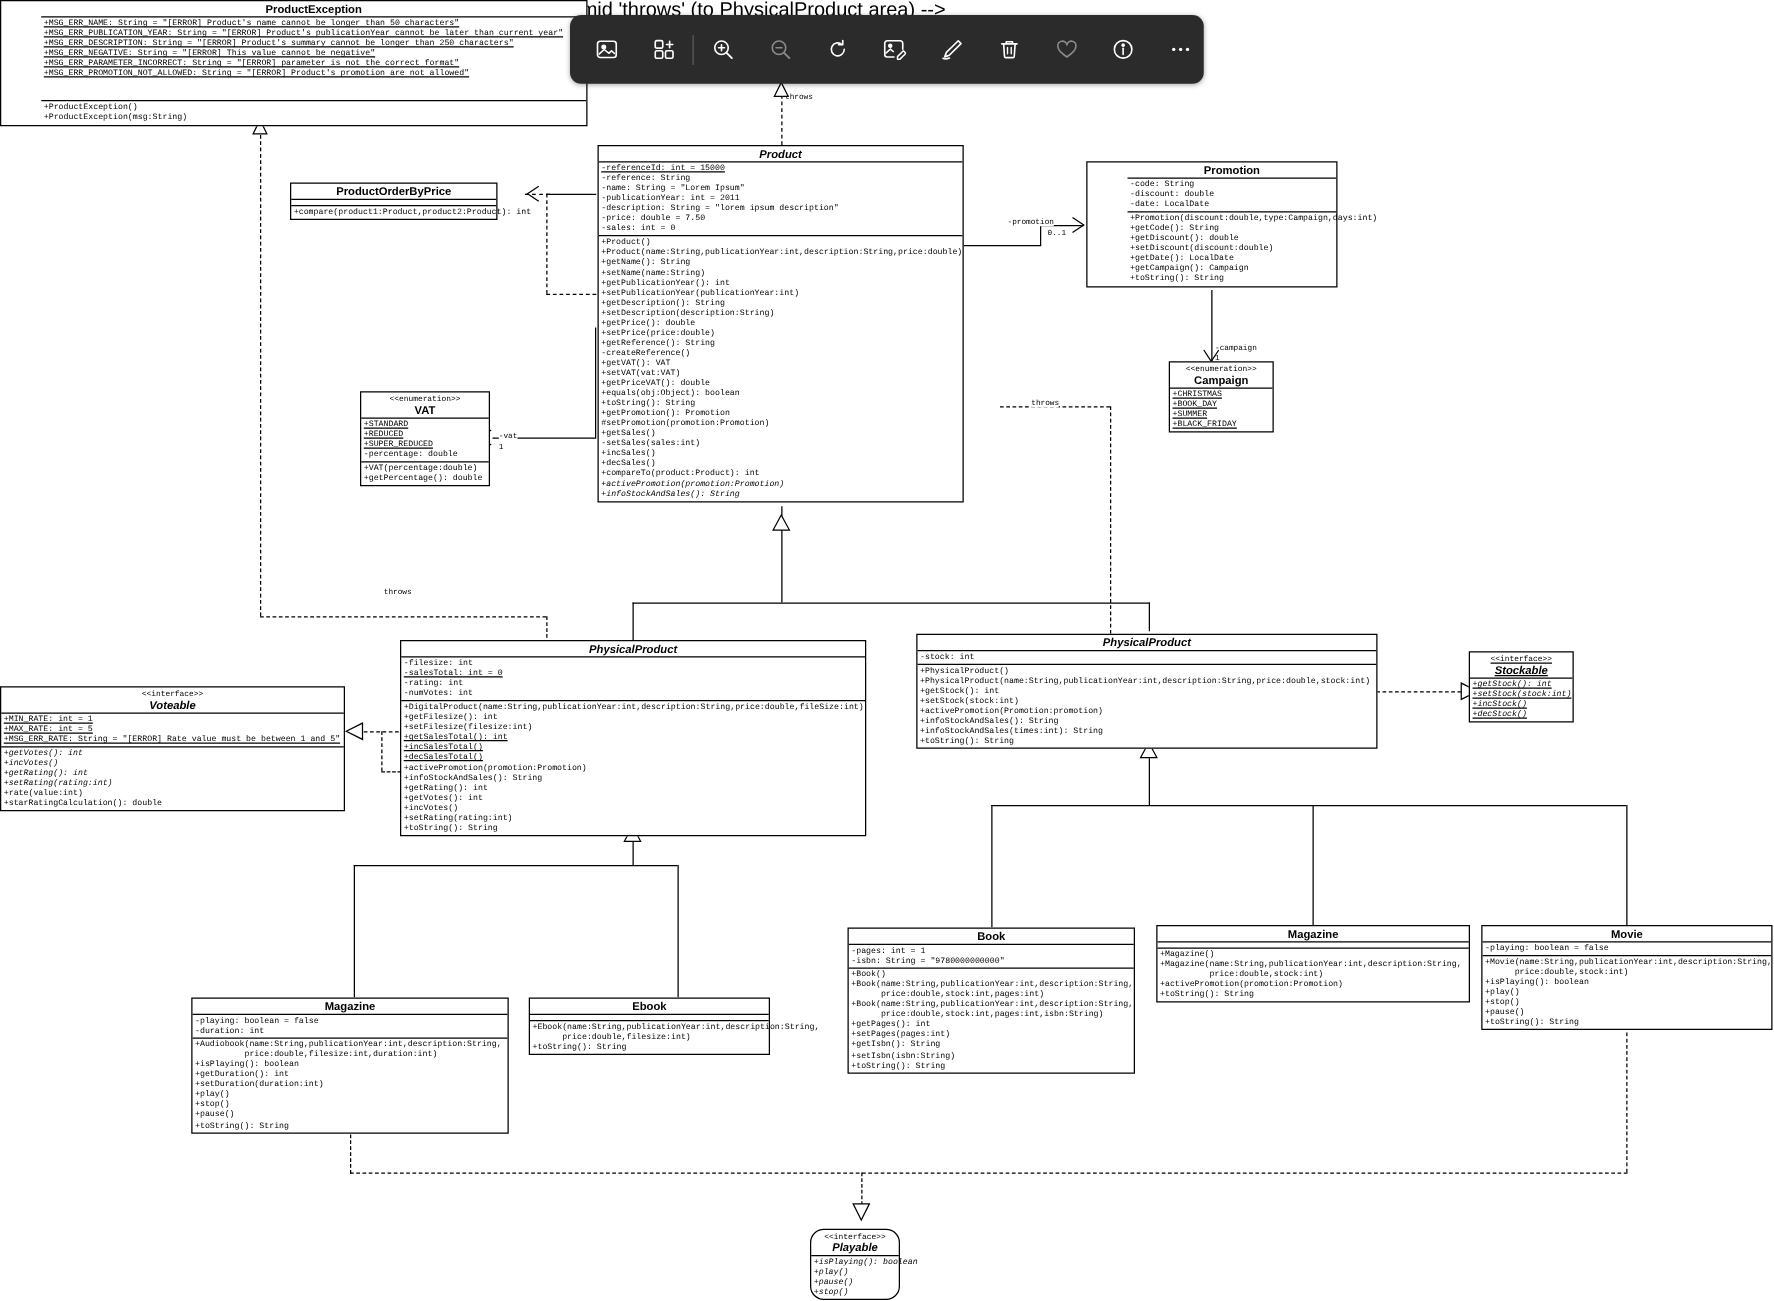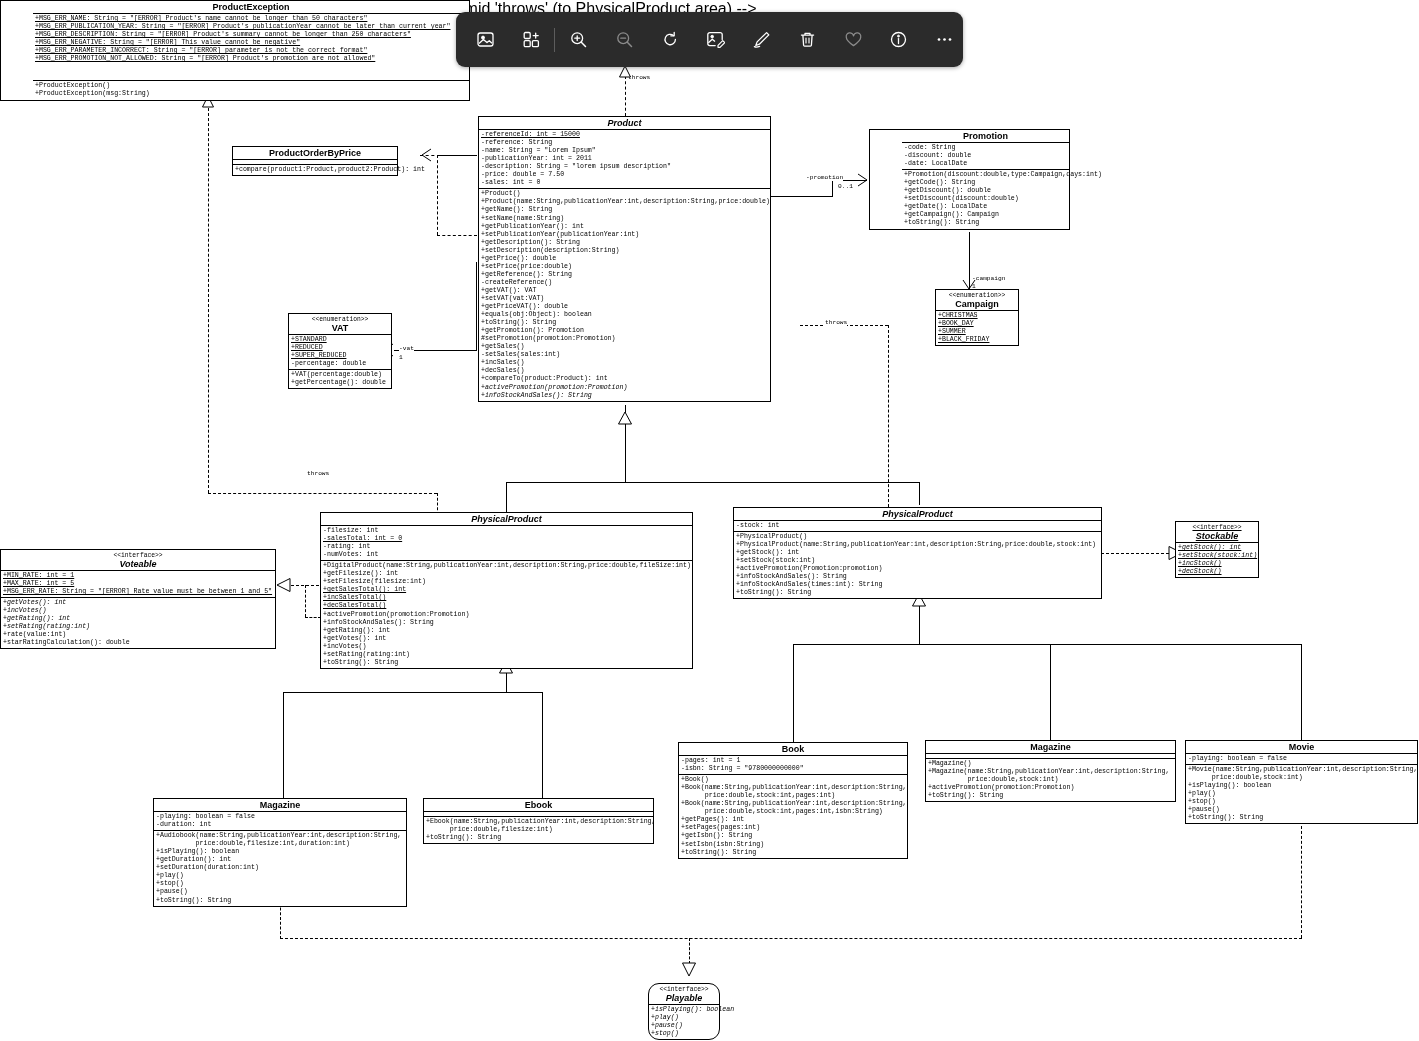--- a/index.html
+++ b/index.html
@@ -475,21 +475,21 @@
       <span class="m">+getDuration(): int</span>
       <span class="m">+setDuration(duration:int)</span>
       <span class="m">+play()</span>
       <span class="m">+stop()</span>
       <span class="m">+pause()</span>
       <span class="m">+toString(): String</span>
     </div>
   </div>
 
   
-  <div class="uml" style="left:423px; top:798px; width:231px;">
+  <div class="uml" style="left:423px; top:798px; width:193px;">
     <div class="hdr plain">Ebook</div>
     <div class="sect empty"></div>
     <div class="sect">
       <span class="m">+Ebook(name:String,publicationYear:int,description:String,</span>
       <span class="m">      price:double,filesize:int)</span>
       <span class="m">+toString(): String</span>
     </div>
   </div>
 
   

